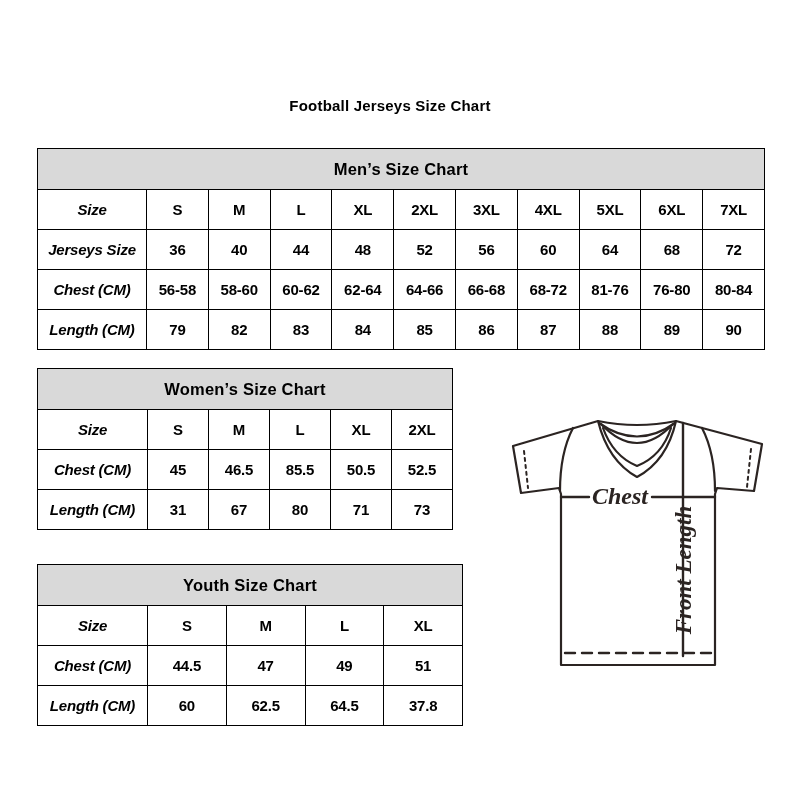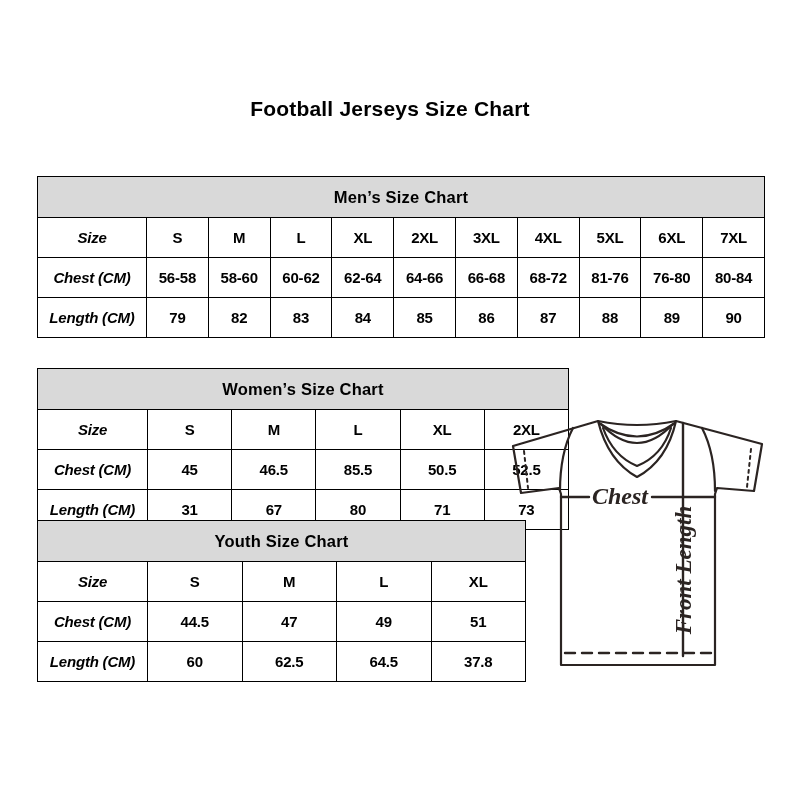--- a/index.html
+++ b/index.html
@@ -2,30 +2,30 @@
 <html><head>
 <meta charset="utf-8">
 <style>
   html,body{margin:0;padding:0;background:#ffffff;}
   .page{
     position:relative;width:800px;height:800px;background:#ffffff;
     font-family:"Liberation Sans",sans-serif;color:#000;overflow:hidden;
   }
   .page-title{
     position:absolute;top:97px;left:0;width:780px;margin:0;
-    text-align:center;font-size:21px;font-weight:bold;color:#000;
+    text-align:center;font-size:15px;font-weight:bold;color:#000;
     letter-spacing:0.2px;
   }
   table{
     position:absolute;border-collapse:collapse;table-layout:fixed;
     background:#ffffff;
   }
-  table.men{left:37px;top:148px;width:728px;margin-top:28px;}
-  table.women{left:37px;top:368px;width:532px;}
-  table.youth{left:37px;top:520px;width:489px;}
+  table.men{left:37px;top:148px;width:728px;}
+  table.women{left:37px;top:368px;width:416px;}
+  table.youth{left:37px;top:564px;width:426px;}
   th,td{
     border:1.5px solid #000;text-align:center;vertical-align:middle;
     font-weight:bold;font-size:15px;letter-spacing:-0.2px;
     height:40px;padding:0 2px;box-sizing:border-box;overflow:hidden;
   }
   th.table-title{
     background:#d9d9d9;font-size:16.5px;letter-spacing:0.2px;height:41px;
   }
   td.row-label{font-size:15px;font-style:italic;}
   .jersey-wrap{position:absolute;left:503px;top:403px;width:272px;height:272px;}
@@ -68,20 +68,33 @@
           <td>L</td>
           <td>XL</td>
           <td>2XL</td>
           <td>3XL</td>
           <td>4XL</td>
           <td>5XL</td>
           <td>6XL</td>
           <td>7XL</td>
         </tr>
         <tr>
+          <td class="row-label">Jerseys Size</td>
+          <td>36</td>
+          <td>40</td>
+          <td>44</td>
+          <td>48</td>
+          <td>52</td>
+          <td>56</td>
+          <td>60</td>
+          <td>64</td>
+          <td>68</td>
+          <td>72</td>
+        </tr>
+        <tr>
           <td class="row-label">Chest (CM)</td>
           <td>56-58</td>
           <td>58-60</td>
           <td>60-62</td>
           <td>62-64</td>
           <td>64-66</td>
           <td>66-68</td>
           <td>68-72</td>
           <td>81-76</td>
           <td>76-80</td>

